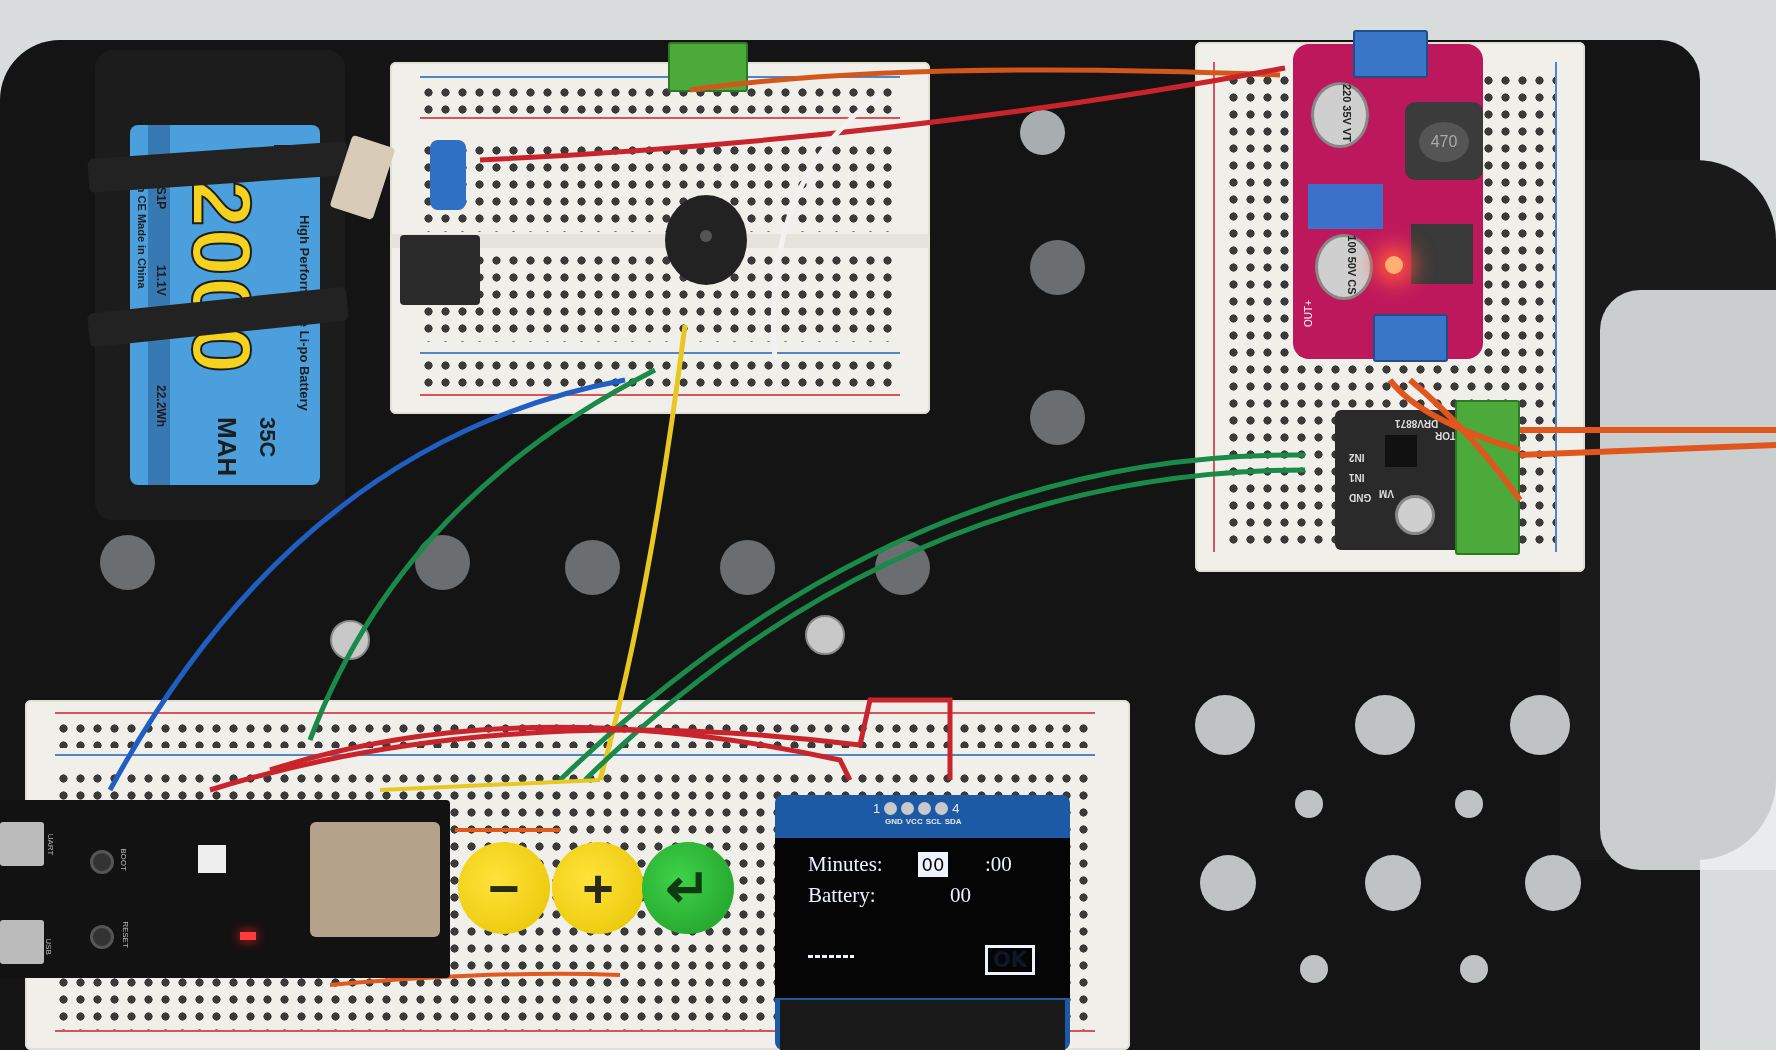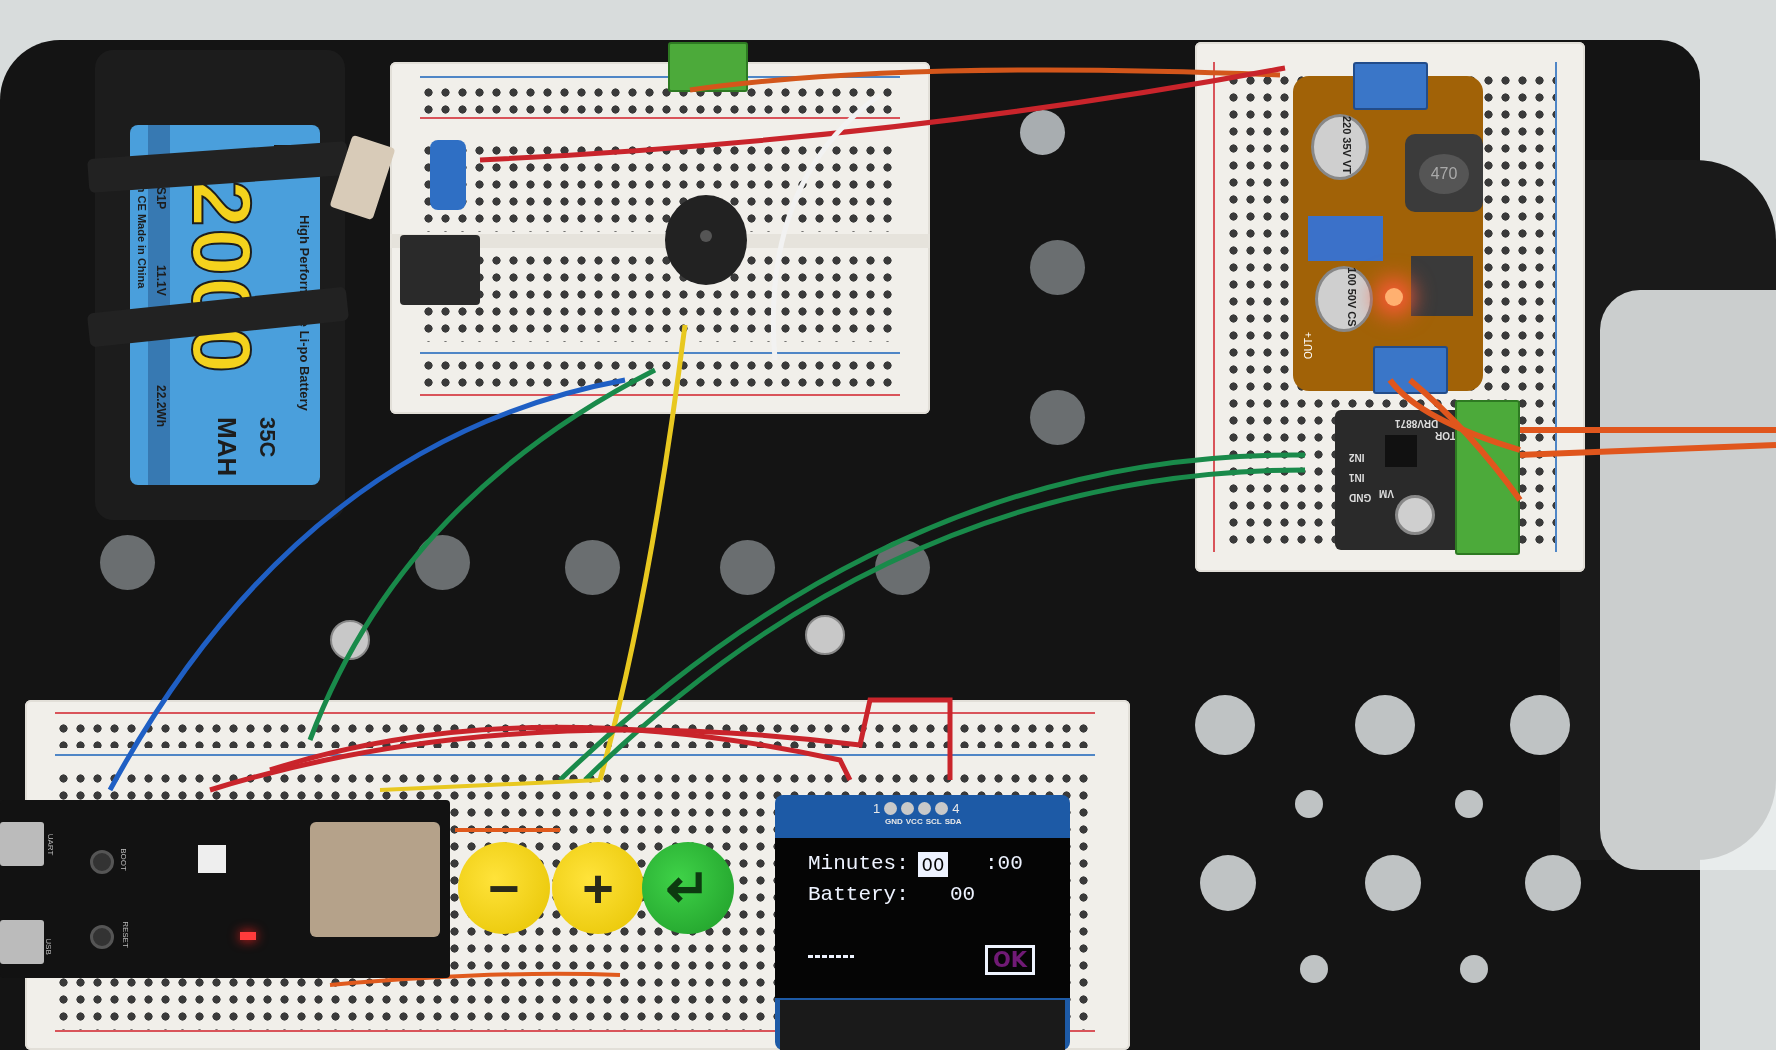--- a/index.html
+++ b/index.html
@@ -41,21 +41,21 @@
   .rail-blue { background: #4f86c6; }
   .bb-gap { position: absolute; background: #e6e3dc; }
 
   
   .wire { position: absolute; }
   .part { position: absolute; }
   .term-green { background: #4caa3a; border: 2px solid #2e7a22; border-radius: 3px; }
   .term-blue { background: #3a76c8; border: 2px solid #224c8a; border-radius: 3px; }
   .screw { position: absolute; width: 22px; height: 22px; border-radius: 50%; background: #c8c8c8; border: 2px solid #888; }
 
-  .buck { position: absolute; left: 1293px; top: 76px; width: 190px; height: 315px; background: #a16207; border-radius: 16px; }
+  .buck { position: absolute; left: 1293px; top: 44px; width: 190px; height: 315px; background: #be185d; border-radius: 16px; }
   .cap-label { position: absolute; font-size: 11px; font-weight: bold; color: #222; transform: rotate(90deg); white-space: nowrap; }
   .inductor { position: absolute; left: 112px; top: 58px; width: 78px; height: 78px; background: #3b3b3b; border-radius: 10px; }
   .inductor span { position: absolute; left: 14px; top: 20px; width: 50px; height: 40px; border-radius: 50%; background: #555;
     color: #aaa; font-size: 16px; text-align: center; line-height: 40px; }
   .elcap { position: absolute; border-radius: 50%; background: #cfcfcf; border: 3px solid #888; }
 
   .drv { position: absolute; left: 1335px; top: 410px; width: 150px; height: 140px; background: #2a2a2a; border-radius: 6px; }
   .drv-text { position: absolute; font-size: 10px; color: #ddd; font-weight: bold; white-space: nowrap; transform: rotate(180deg); }
 
   .esp { position: absolute; left: 0; top: 800px; width: 450px; height: 178px; background: #121212; border-radius: 4px; }
@@ -70,24 +70,24 @@
     display: flex; align-items: center; justify-content: center; font-size: 54px; font-weight: bold; color: #2a2a1a; }
   .pb-yellow { background: radial-gradient(circle at 40% 40%, #ffe33a, #e6c300); }
   .pb-green { background: radial-gradient(circle at 40% 40%, #3fd248, #1e9b28); color: #0d3a10; }
 
   .oled-board { position: absolute; left: 775px; top: 795px; width: 295px; height: 255px; background: #1d5aa6; border-radius: 8px; }
   .oled-pins { position: absolute; left: 98px; top: 6px; display: flex; gap: 4px; align-items: center; }
   .oled-pin-num { font-size: 13px; color: #e8e8e8; }
   .oled-pin { width: 13px; height: 13px; border-radius: 50%; background: #c9c9c9; }
   .oled-pin-labels { position: absolute; left: 110px; top: 22px; display: flex; gap: 3px; font-size: 8px; color: #e8e8e8; font-weight: bold; }
   .oled-screen { position: absolute; left: 775px; top: 838px; width: 295px; height: 160px; background: #050505; }
-  .oled-text { position: absolute; color: #eef3ff; font-family: Liberation Mono, monospace; font-size: 21px; white-space: nowrap; }
+  .oled-text { position: absolute; color: #eef3ff; font-family: Liberation Serif, serif; font-size: 21px; white-space: nowrap; }
   .oled-hl { position: absolute; left: 918px; top: 852px; width: 30px; height: 25px; background: #eef3ff; color: #050505;
     font-size: 18px; text-align: center; line-height: 25px; font-family: "DejaVu Sans", sans-serif; }
-  .oled-ok { position: absolute; left: 985px; top: 945px; width: 50px; height: 30px; border: 3px solid #eef3ff; color: #701a75;
+  .oled-ok { position: absolute; left: 985px; top: 945px; width: 50px; height: 30px; border: 3px solid #eef3ff; color: #0f172a;
     font-size: 21px; font-weight: bold; text-align: center; line-height: 24px; font-family: "DejaVu Sans", sans-serif; }
   .oled-dash { position: absolute; left: 808px; top: 955px; width: 46px; height: 3px;
     background: repeating-linear-gradient(90deg, #eef3ff 0 5px, transparent 5px 7px); }
   .oled-bottom { position: absolute; left: 780px; top: 1000px; width: 285px; height: 50px; background: #1a1a1a; }
 </style>
 </head>
 <body>
 
 <div class="chassis"></div>
 <div class="chassis-right"></div>

